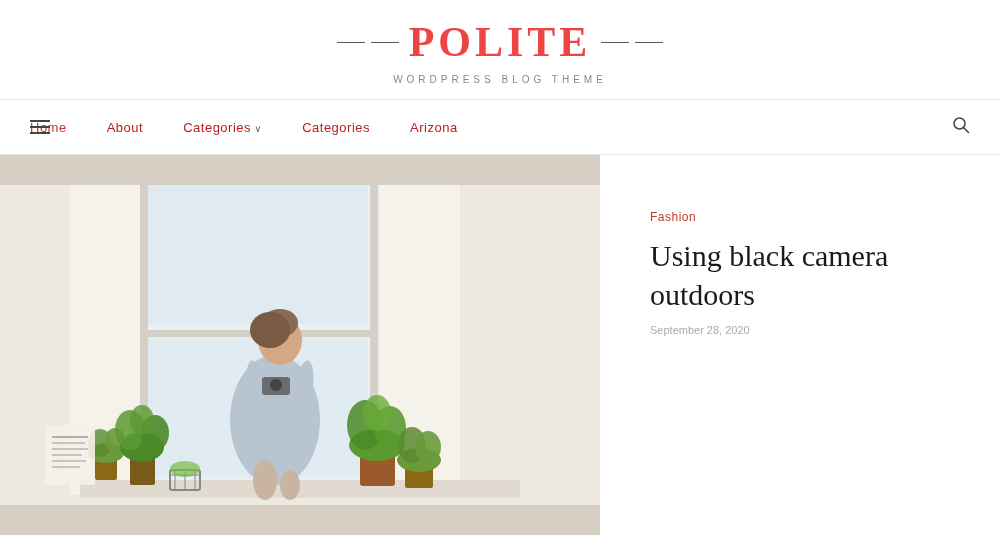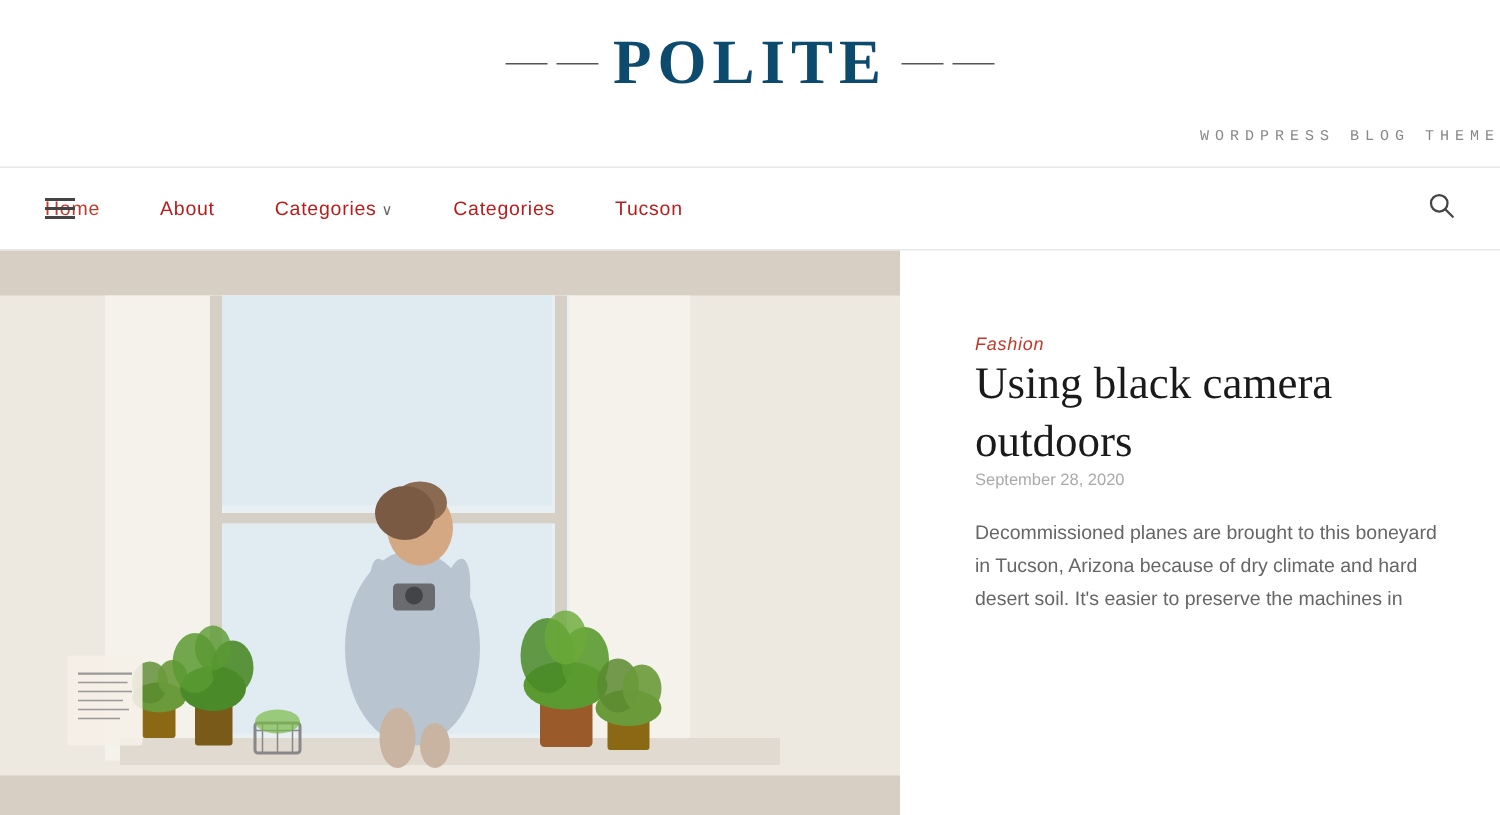--- a/index.html
+++ b/index.html
@@ -55,32 +55,31 @@
       width: 28px;
       height: 1px;
       background: #555;
     }
 
     .header-title {
       font-family: Georgia, serif;
       font-size: 42px;
       font-weight: bold;
       letter-spacing: 4px;
-      color: #0c4a6e;
+      color: #ef4444;
       text-transform: uppercase;
     }
 
     .header-subtitle {
-      font-family: Liberation Mono, monospace;
+      font-family: Liberation Sans, sans-serif;
       font-size: 10px;
       letter-spacing: 4px;
       color: #888;
       text-transform: uppercase;
-      margin-top: 20px;
-      text-align: right;
+      margin-top: 8px;
     }
 
     
     .nav-bar {
       display: flex;
       align-items: center;
       justify-content: flex-start;
       padding: 0 30px;
       height: 55px;
       border-bottom: 1px solid #e8e8e8;
@@ -166,31 +165,31 @@
       flex: 1;
       padding: 55px 40px 30px 50px;
       background: #fff;
     }
 
     .article-category {
       font-family: Arial, sans-serif;
       font-size: 12px;
       color: #c0392b;
       text-transform: capitalize;
+      margin-bottom: 12px;
       letter-spacing: 0.5px;
-      font-style: italic;
     }
 
     .article-title {
       font-family: Georgia, serif;
       font-size: 30px;
       font-weight: normal;
       color: #1a1a1a;
       line-height: 1.3;
-      margin-bottom: 0;
+      margin-bottom: 10px;
     }
 
     .article-date {
       font-family: Arial, sans-serif;
       font-size: 11px;
       color: #aaa;
       margin-bottom: 18px;
     }
 
     .article-excerpt {
@@ -226,21 +225,21 @@
     <li>
       <a href="#">About</a>
     </li>
     <li>
       <a href="#" class="has-arrow">Categories</a>
     </li>
     <li>
       <a href="#">Categories</a>
     </li>
     <li>
-      <a href="#">Tucson</a>
+      <a href="#">Arizona</a>
     </li>
   </ul>
 
   <div class="nav-search">
     <svg width="18" height="18" viewBox="0 0 18 18" fill="none" xmlns="http://www.w3.org/2000/svg">
       <circle cx="7.5" cy="7.5" r="5.5" stroke="#444" stroke-width="1.5"></circle>
       <line x1="11.5" y1="11.5" x2="16.5" y2="16.5" stroke="#444" stroke-width="1.5" stroke-linecap="round"></line>
     </svg>
   </div>
 </nav>
@@ -316,16 +315,15 @@
       <line x1="52" y1="270" x2="82" y2="270" stroke="#999" stroke-width="1"></line>
       <line x1="52" y1="276" x2="86" y2="276" stroke="#999" stroke-width="1"></line>
       <line x1="52" y1="282" x2="80" y2="282" stroke="#999" stroke-width="1"></line>
     </svg>
   </div>
 
   <div class="article-sidebar">
     <div class="article-category">Fashion</div>
     <h2 class="article-title">Using black camera outdoors</h2>
     <div class="article-date">September 28, 2020</div>
-    <p class="article-excerpt">Decommissioned planes are brought to this boneyard in Tucson, Arizona because of dry climate and hard desert soil. It's easier to preserve the machines in</p>
   </div>
 
 </main>
 
 </body></html>

